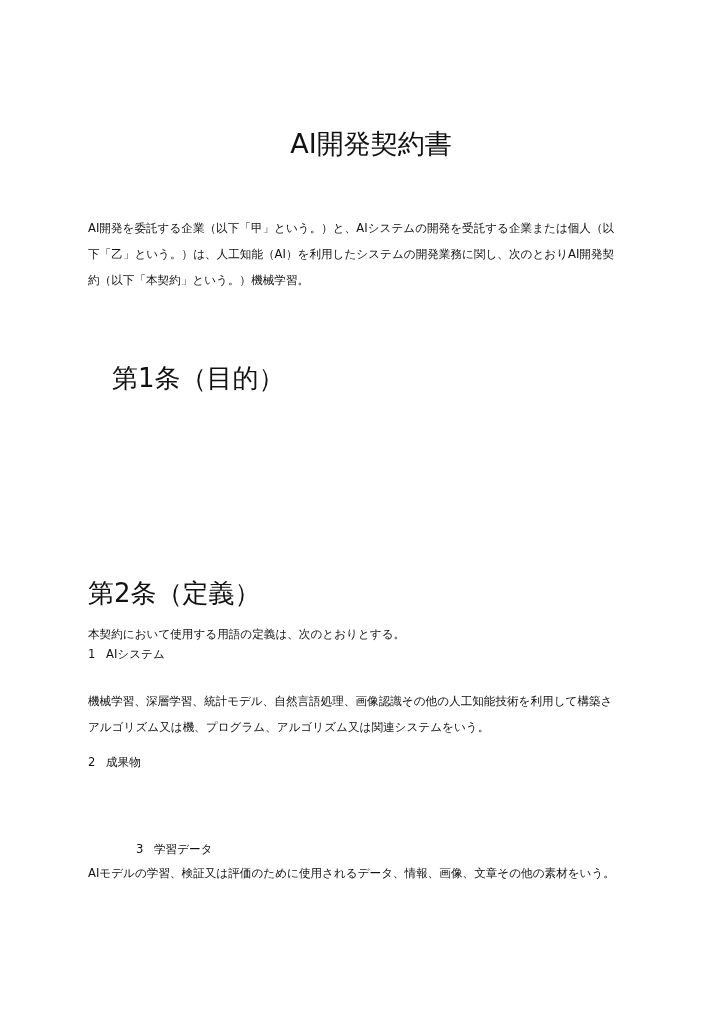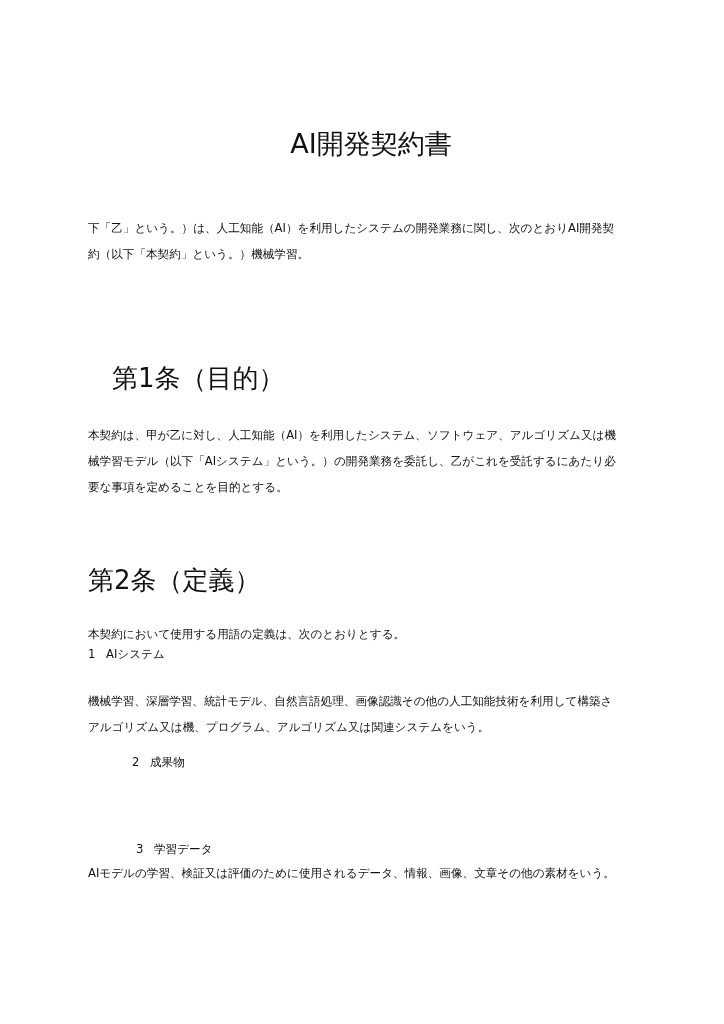--- a/index.html
+++ b/index.html
@@ -57,47 +57,43 @@
     .item-label .num { display: inline-block; width: 18px; }
   </style>
 </head>
 <body>
 
 <div class="page">
 
   <div class="title">AI開発契約書</div>
 
   <div class="para" style="top:215px;">
+    <span class="line">AI開発を委託する企業（以下「甲」という。）と、AIシステムの開発を受託する企業または個人（以</span>
     <span class="line">下「乙」という。）は、人工知能（AI）を利用したシステムの開発業務に関し、次のとおりAI開発契</span>
     <span class="line">約（以下「本契約」という。）機械学習。</span>
   </div>
 
   <div class="heading" style="top:360px;margin-left:24px;">第1条（目的）</div>
 
-  <div class="para" style="top:422px;">
-    <span class="line">本契約は、甲が乙に対し、人工知能（AI）を利用したシステム、ソフトウェア、アルゴリズム又は機</span>
-    <span class="line">械学習モデル（以下「AIシステム」という。）の開発業務を委託し、乙がこれを受託するにあたり必</span>
-    <span class="line">要な事項を定めることを目的とする。</span>
-  </div>
 
-  <div class="heading" style="top:562px;">第2条（定義）</div>
+  <div class="heading" style="top:575px;">第2条（定義）</div>
 
   <div class="para" style="top:621px;">
     <span class="line">本契約において使用する用語の定義は、次のとおりとする。</span>
   </div>
 
   <div class="item-label" style="top:644px;">
     <span class="num">1</span><span>AIシステム</span>
   </div>
   <div class="para" style="top:688px;">
     <span class="line">機械学習、深層学習、統計モデル、自然言語処理、画像認識その他の人工知能技術を利用して構築さ</span>
     <span class="line">アルゴリズム又は機、プログラム、アルゴリズム又は関連システムをいう。</span>
   </div>
 
-  <div class="item-label" style="top:752px;margin-left:44px;">
+  <div class="item-label" style="top:752px;">
     <span class="num">2</span><span>成果物</span>
   </div>
 
   <div class="item-label" style="top:839px;margin-left:48px;">
     <span class="num">3</span><span>学習データ</span>
   </div>
   <div class="para" style="top:860px;">
     <span class="line">AIモデルの学習、検証又は評価のために使用されるデータ、情報、画像、文章その他の素材をいう。</span>
   </div>
 

